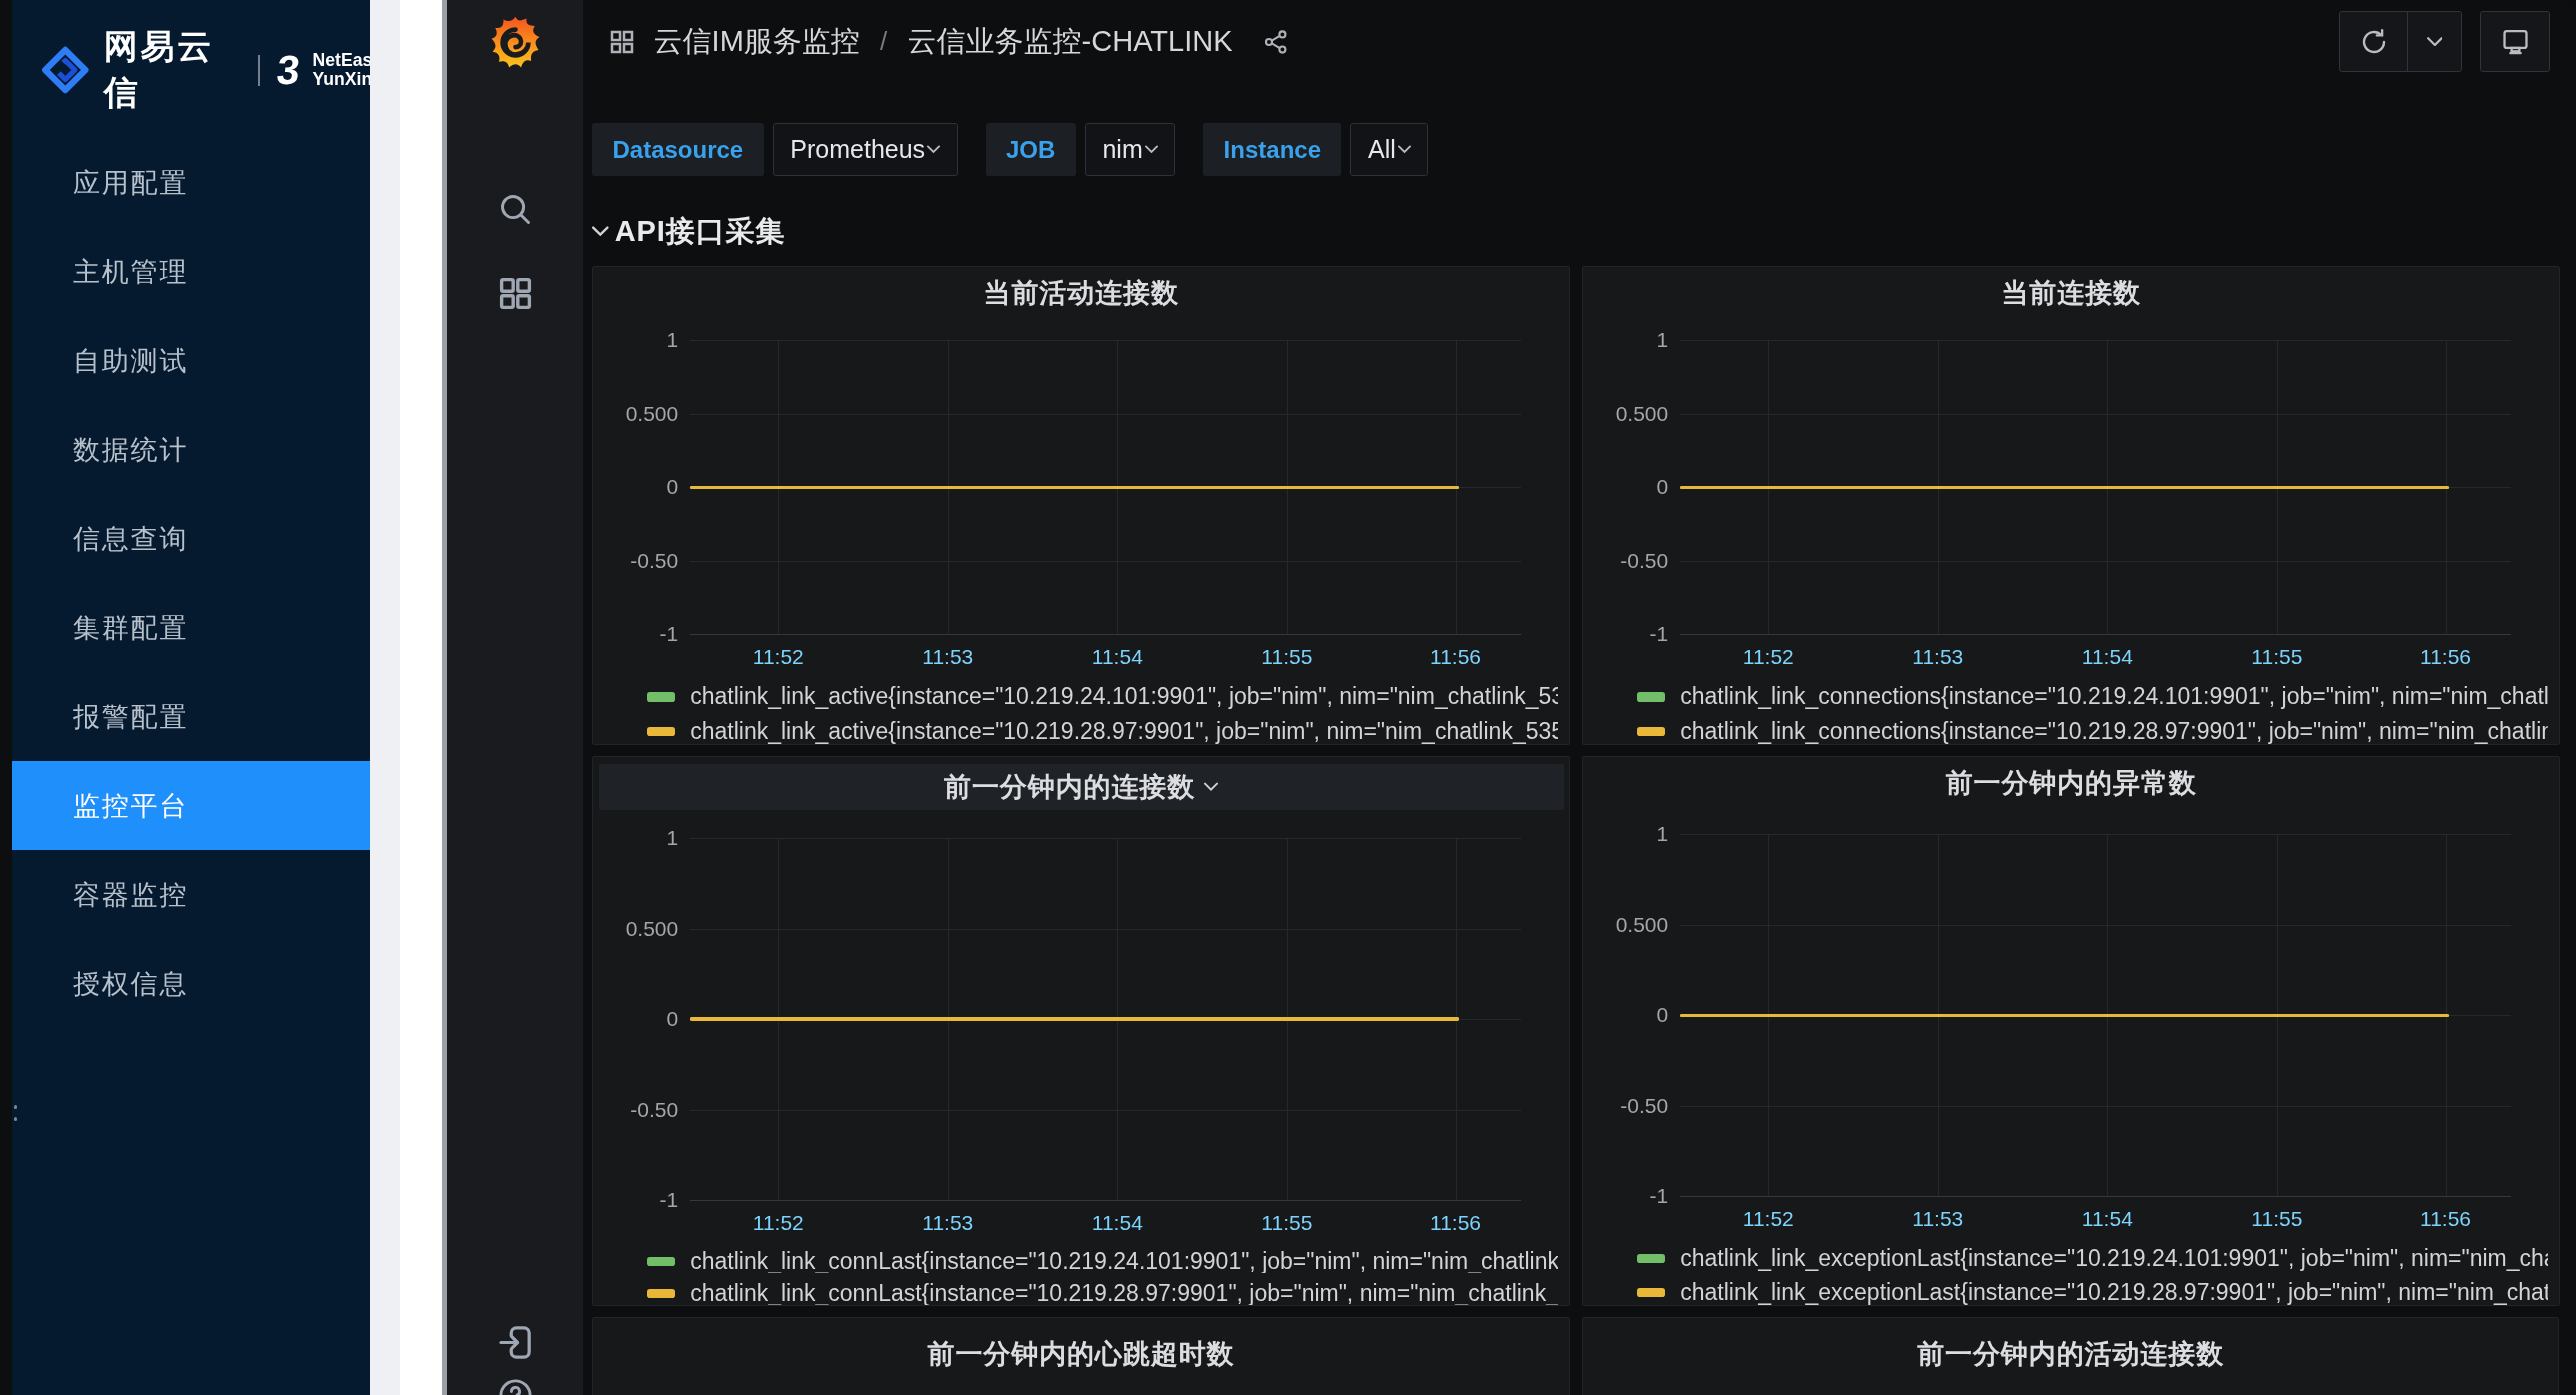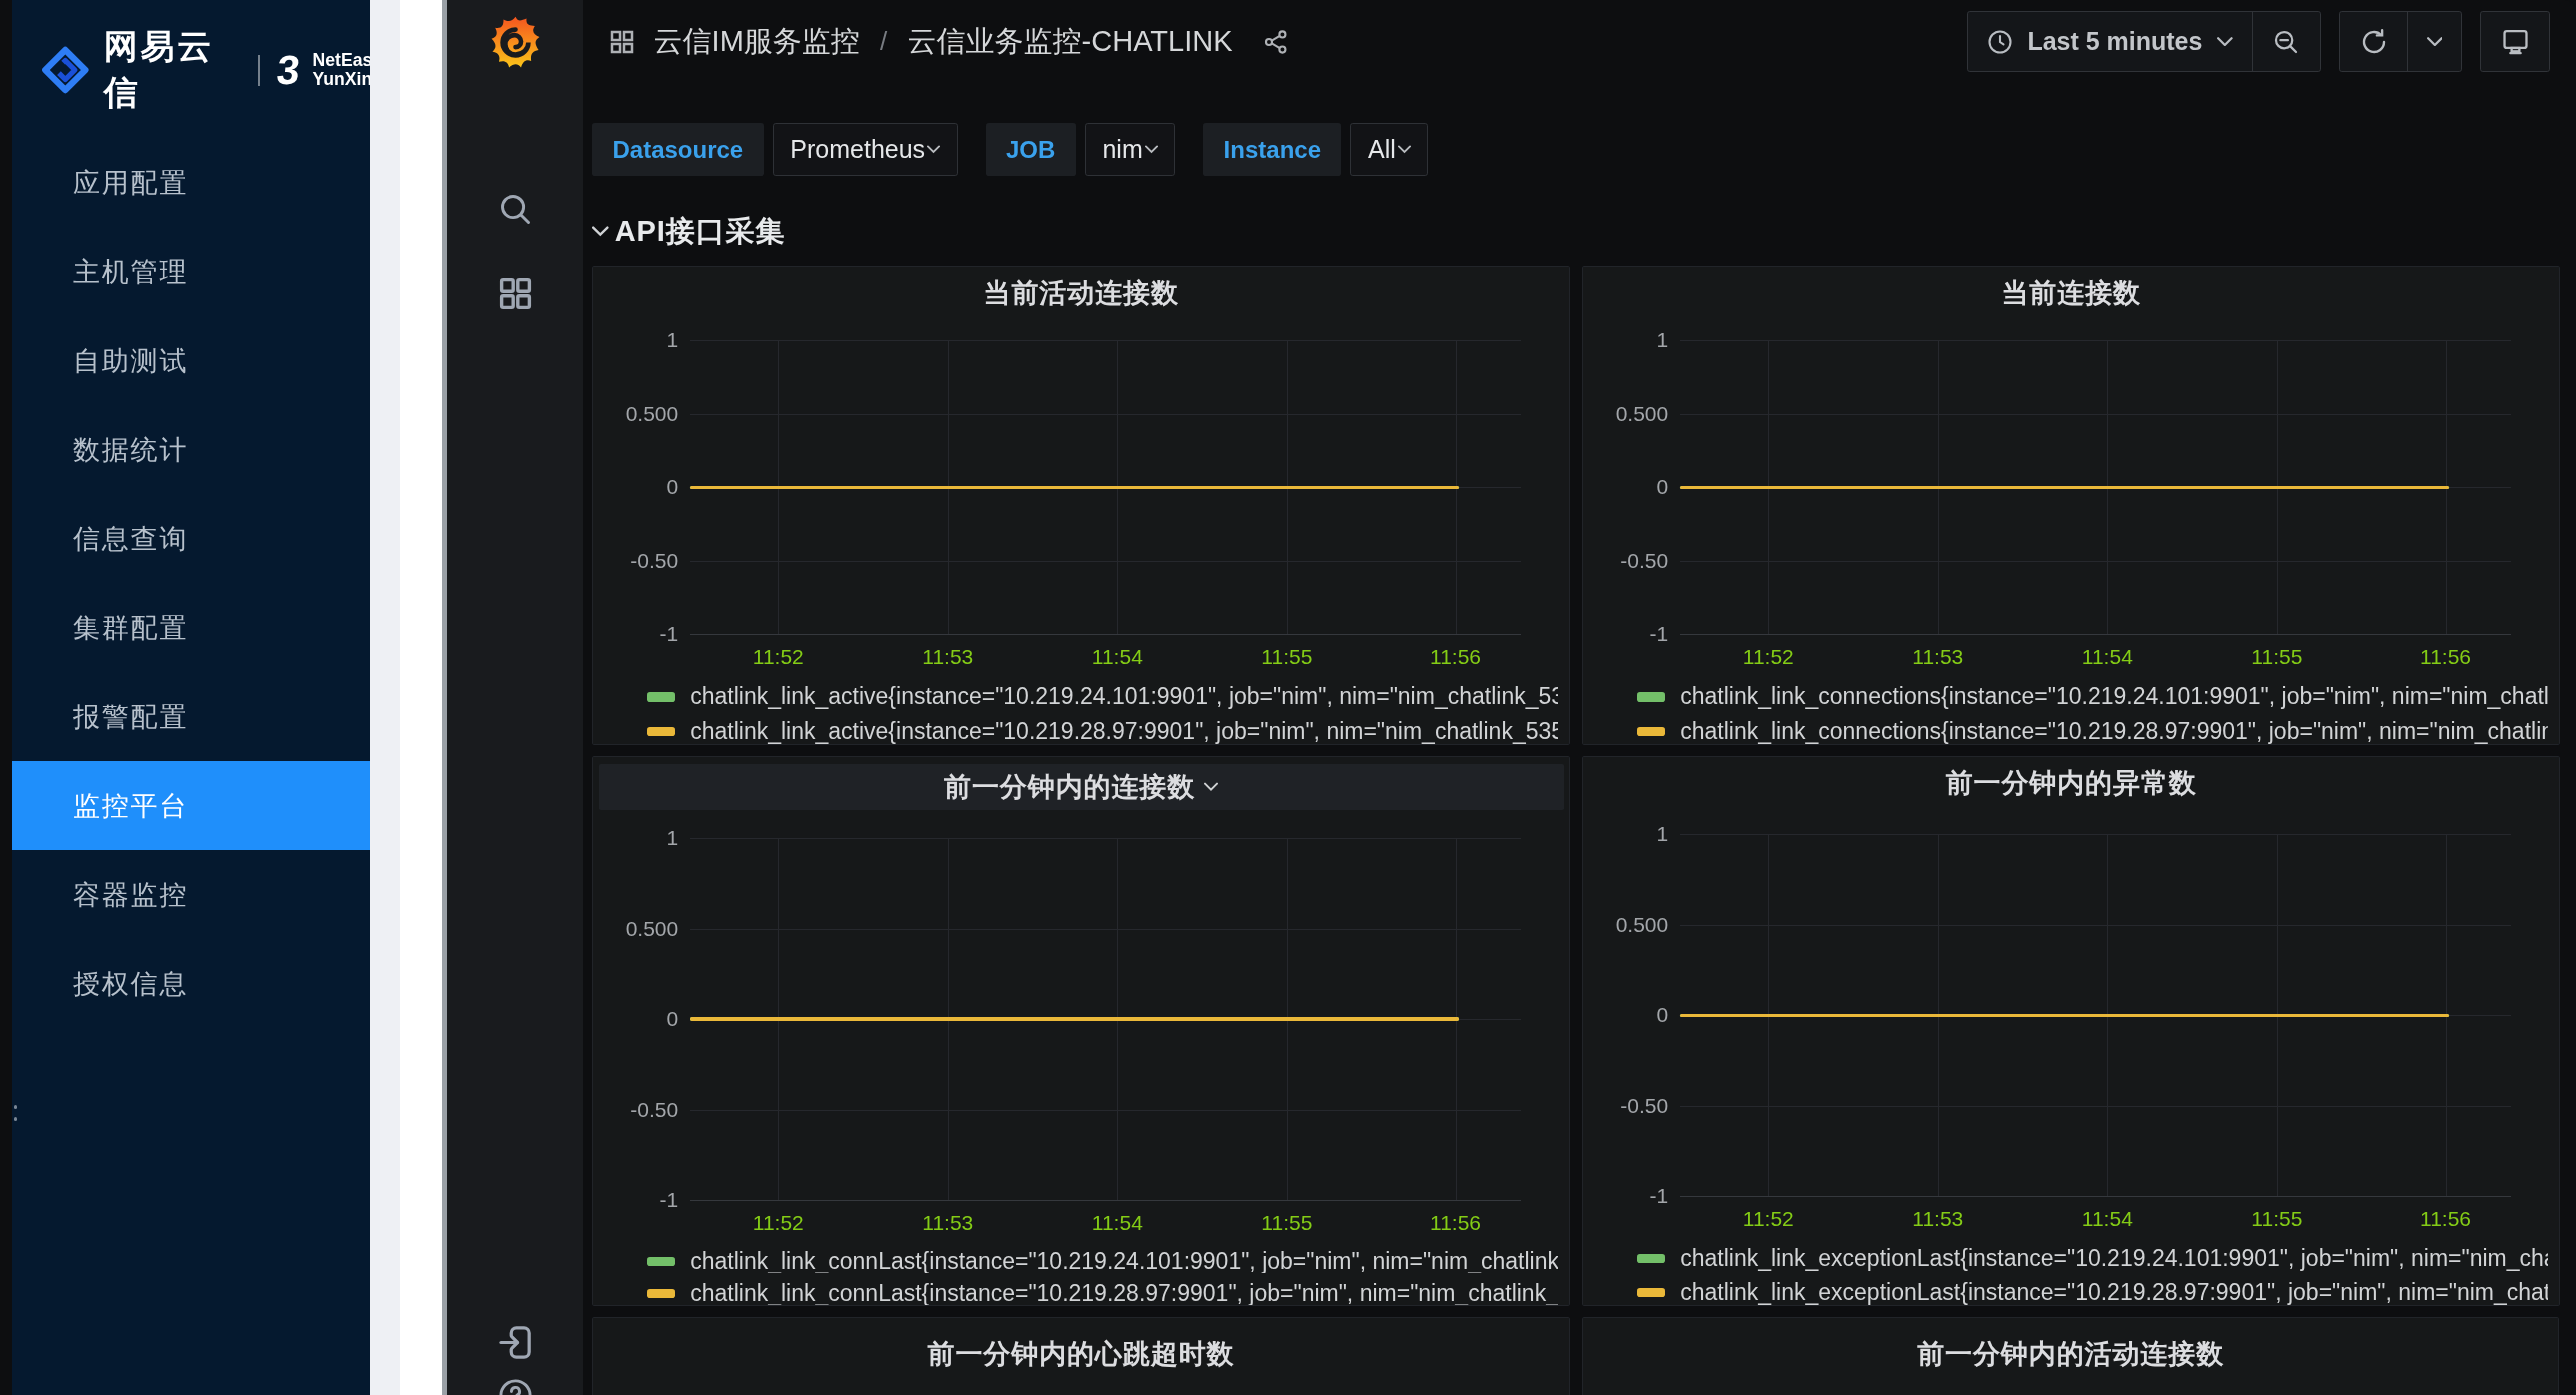--- a/index.html
+++ b/index.html
@@ -70,21 +70,21 @@
   .chart{position:relative;flex-shrink:0;}
   .prow1 .chart{height:294px;margin-top:24px;}
   .prow2 .chart{height:362px;margin-top:28px;}
   .plot{position:absolute;left:97px;right:48px;top:0;bottom:0;}
   .hline{position:absolute;left:0;right:0;height:0.9px;background:#26282d;}
   .hline.axis{background:#35383d;}
   .vline{position:absolute;top:0;bottom:0;width:0.9px;background:#26282d;}
   .series-line{position:absolute;left:0;height:3.7px;border-radius:1.8px;}
   .ylabel{position:absolute;left:0;width:85px;text-align:right;font-size:21px;color:#a3a6aa;}
   .xlabels{position:relative;height:39px;margin:0 48px 0 97px;flex-shrink:0;}
-  .xlabel{position:absolute;top:11px;transform:translateX(-50%);font-size:21px;color:#84cc16;}
+  .xlabel{position:absolute;top:11px;transform:translateX(-50%);font-size:21px;color:#7dd3fc;}
   .legend{padding:11px 11px 0 54px;display:flex;flex-direction:column;gap:9.2px;overflow:hidden;}
   .legend-row{display:flex;align-items:center;gap:15px;white-space:nowrap;overflow:hidden;cursor:pointer;}
   .legend-row .swatch{width:28px;height:9.2px;border-radius:2.8px;flex-shrink:0;}
   .legend-row .ltext{font-size:23px;color:#d2d4d6;}
 </style>
 </head>
 <body>
 
 <nav class="app-sidebar">
   <div class="logo-row">
@@ -194,39 +194,20 @@
         <svg class="hdr-icons" style="margin-left:13px;" width="28" height="28" viewBox="0 0 24 24" fill="none" stroke="currentColor" stroke-width="1.8">
           <circle cx="6" cy="12" r="2.6"></circle>
             <circle cx="17.5" cy="5.5" r="2.6"></circle>
             <circle cx="17.5" cy="18.5" r="2.6"></circle>
           <line x1="8.4" y1="10.8" x2="15.2" y2="6.7"></line>
             <line x1="8.4" y1="13.2" x2="15.2" y2="17.3"></line>
         </svg>
       </div>
 
       <div class="hdr-right">
-        <div class="btn-group">
-          <div class="btn-cell">
-            <svg width="28" height="28" viewBox="0 0 24 24" fill="none" stroke="currentColor" stroke-width="1.8">
-              <circle cx="12" cy="12" r="9"></circle>
-                <path d="M12 7 v5 l3 2" stroke-linecap="round"></path>
-            </svg>
-            <span class="tp-label">Last 5 minutes</span>
-            <svg width="15.7" height="9.2" viewBox="0 0 14 8" fill="none" stroke="currentColor" stroke-width="2" stroke-linecap="round">
-                <path d="M1 1 L7 7 L13 1"></path>
-              </svg>
-          </div>
-          <div class="btn-cell">
-            <svg width="30" height="30" viewBox="0 0 24 24" fill="none" stroke="currentColor" stroke-width="1.8">
-              <circle cx="10.5" cy="10.5" r="6.5"></circle>
-                <line x1="15.5" y1="15.5" x2="20" y2="20" stroke-linecap="round"></line>
-                <line x1="7.5" y1="10.5" x2="13.5" y2="10.5" stroke-linecap="round"></line>
-            </svg>
-          </div>
-        </div>
         <div class="btn-group">
           <div class="btn-cell">
             <svg width="30" height="30" viewBox="0 0 24 24" fill="none" stroke="currentColor" stroke-width="1.9" stroke-linecap="round">
               <path d="M20 12 a8 8 0 1 1 -2.3 -5.6"></path>
                 <path d="M18.5 2.5 v4.2 h-4.2"></path>
             </svg>
           </div>
           <div class="btn-cell">
             <svg width="15.7" height="9.2" viewBox="0 0 14 8" fill="none" stroke="currentColor" stroke-width="2" stroke-linecap="round">
                 <path d="M1 1 L7 7 L13 1"></path>

